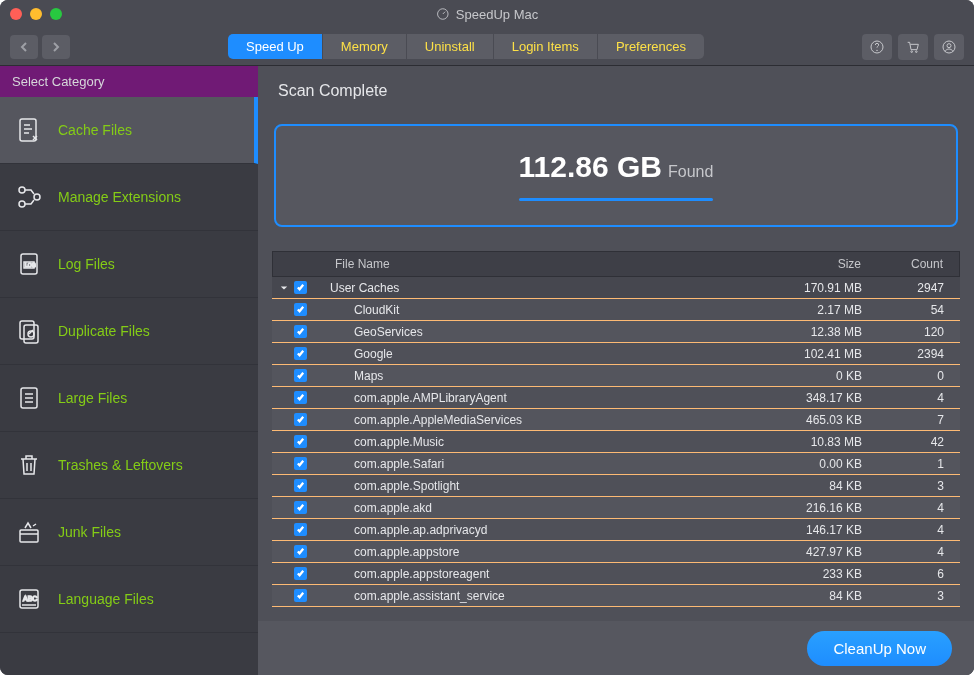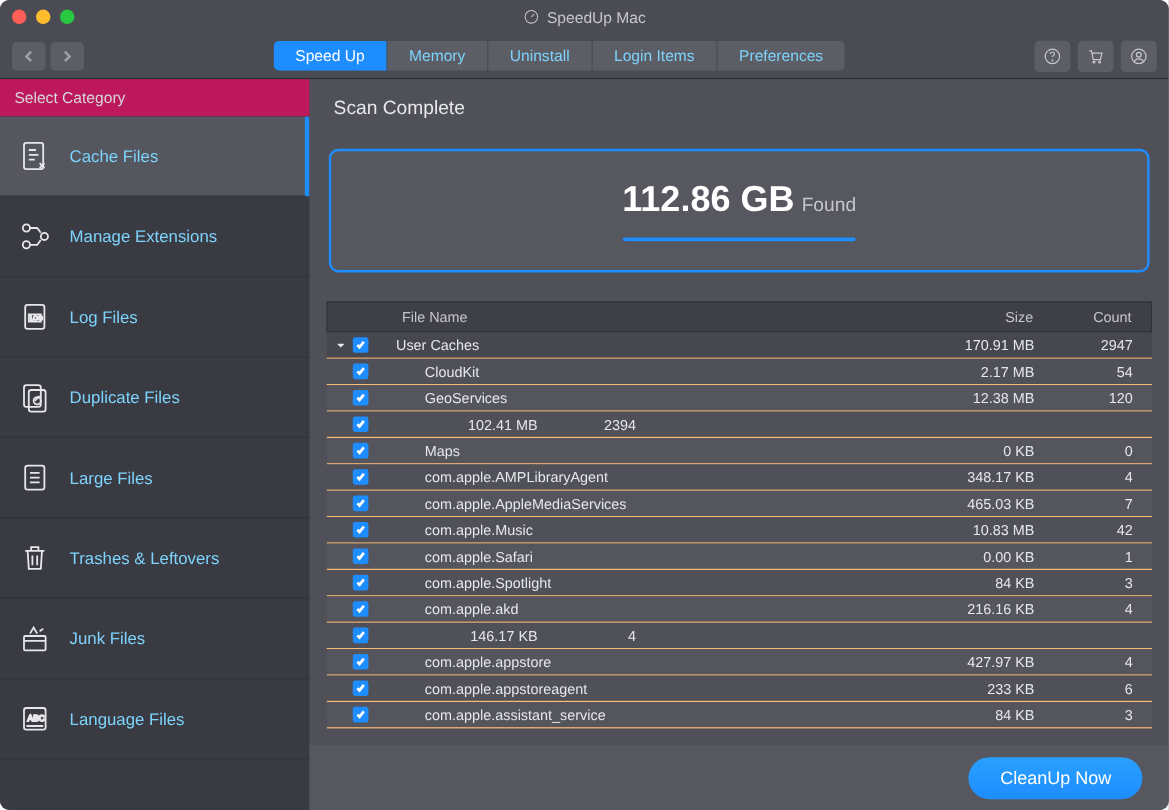--- a/index.html
+++ b/index.html
@@ -13,33 +13,33 @@
   .t-min { background: #ffbd2e; }
   .t-max { background: #28c940; }
   .title { position: absolute; left: 50%; transform: translateX(-50%); color: #c6c7cb; font-size: 13px; display: flex; align-items: center; gap: 6px; }
   .title svg { width: 14px; height: 14px; }
   
   .toolbar { height: 38px; background: #4a4b53; display: flex; align-items: center; padding: 0 10px; border-bottom: 1px solid #2c2d33; }
   .navbtns { display: flex; gap: 4px; }
   .navbtn { width: 28px; height: 24px; background: #5c5d65; border-radius: 4px; display: flex; align-items: center; justify-content: center; }
   .navbtn svg { width: 10px; height: 10px; stroke: #9ea0a6; fill:none; stroke-width:2; }
   .tabs { margin-left: auto; margin-right: auto; display: flex; border-radius: 5px; overflow: hidden; }
-  .tab { padding: 5px 18px; font-size: 13px; background: #5c5d65; color: #7dd3fc; border-right: 1px solid #4a4b53; }
+  .tab { padding: 5px 18px; font-size: 13px; background: #5c5d65; color: #fde047; border-right: 1px solid #4a4b53; }
   .tab:last-child { border-right: none; }
   .tab.active { background: #1e8dff; color: #fff; }
   .rightbtns { display: flex; gap: 6px; }
   .rbtn { width: 30px; height: 26px; background: #5c5d65; border-radius: 4px; display: flex; align-items: center; justify-content: center; }
   .rbtn svg { width: 16px; height: 16px; stroke: #c6c7cb; fill:none; stroke-width:1.5; }
   
   .body { flex:1; display:flex; min-height:0; }
   
   .sidebar { width: 258px; background: #3a3b42; display:flex; flex-direction:column; }
-  .sidebar-header { background:#be185d; color:#d6d7da; font-size:13px; padding:8px 12px; }
+  .sidebar-header { background:#701a75; color:#d6d7da; font-size:13px; padding:8px 12px; }
   .sidebar-items { flex:1; overflow:auto; }
-  .sidebar-item { display:flex; align-items:center; gap:14px; padding:18px 14px; color:#7dd3fc; font-size:14px; border-bottom:1px solid #32333a; cursor:pointer; }
+  .sidebar-item { display:flex; align-items:center; gap:14px; padding:18px 14px; color:#84cc16; font-size:14px; border-bottom:1px solid #32333a; cursor:pointer; }
   .sidebar-item.active { background:#55565e; border-right:4px solid #1e8dff; }
   .sidebar-item .icon { width:30px; height:30px; display:flex; align-items:center; justify-content:center; }
   .sidebar-item .icon svg { stroke:#e6e7ea; fill:none; stroke-width:1.5; }
   
   .main { flex:1; display:flex; flex-direction:column; background:#4f5058; min-width:0;gap:12px; }
   .scan-title { color:#e6e7ea; font-size:16px; padding:16px 20px 12px; }
   .summary { margin:0 16px 12px; border:2px solid #1e8dff; border-radius:8px; padding:24px 20px; display:flex; justify-content:space-around; background:#56575f; }
   .summary-col { text-align:right; }
   .summary-val { color:#fff; font-size:30px; font-weight:600; }
   .summary-lbl { color:#c6c7cb; font-size:16px; margin-left:6px; font-weight:400; }
@@ -287,20 +287,21 @@
             </div>
             <div class="row child">
               <div class="col-check">
                 <span style="width:8px"></span>
                 <span class="chk">
                   <svg viewBox="0 0 10 10">
                     <path d="M2 5l2 2 4-5"></path>
                   </svg>
                 </span>
               </div>
+              <div class="col-name">Google</div>
               <div class="col-size">102.41 MB</div>
               <div class="col-count">2394</div>
             </div>
             <div class="row child">
               <div class="col-check">
                 <span style="width:8px"></span>
                 <span class="chk">
                   <svg viewBox="0 0 10 10">
                     <path d="M2 5l2 2 4-5"></path>
                   </svg>
@@ -390,20 +391,21 @@
             </div>
             <div class="row child">
               <div class="col-check">
                 <span style="width:8px"></span>
                 <span class="chk">
                   <svg viewBox="0 0 10 10">
                     <path d="M2 5l2 2 4-5"></path>
                   </svg>
                 </span>
               </div>
+              <div class="col-name">com.apple.ap.adprivacyd</div>
               <div class="col-size">146.17 KB</div>
               <div class="col-count">4</div>
             </div>
             <div class="row child">
               <div class="col-check">
                 <span style="width:8px"></span>
                 <span class="chk">
                   <svg viewBox="0 0 10 10">
                     <path d="M2 5l2 2 4-5"></path>
                   </svg>

